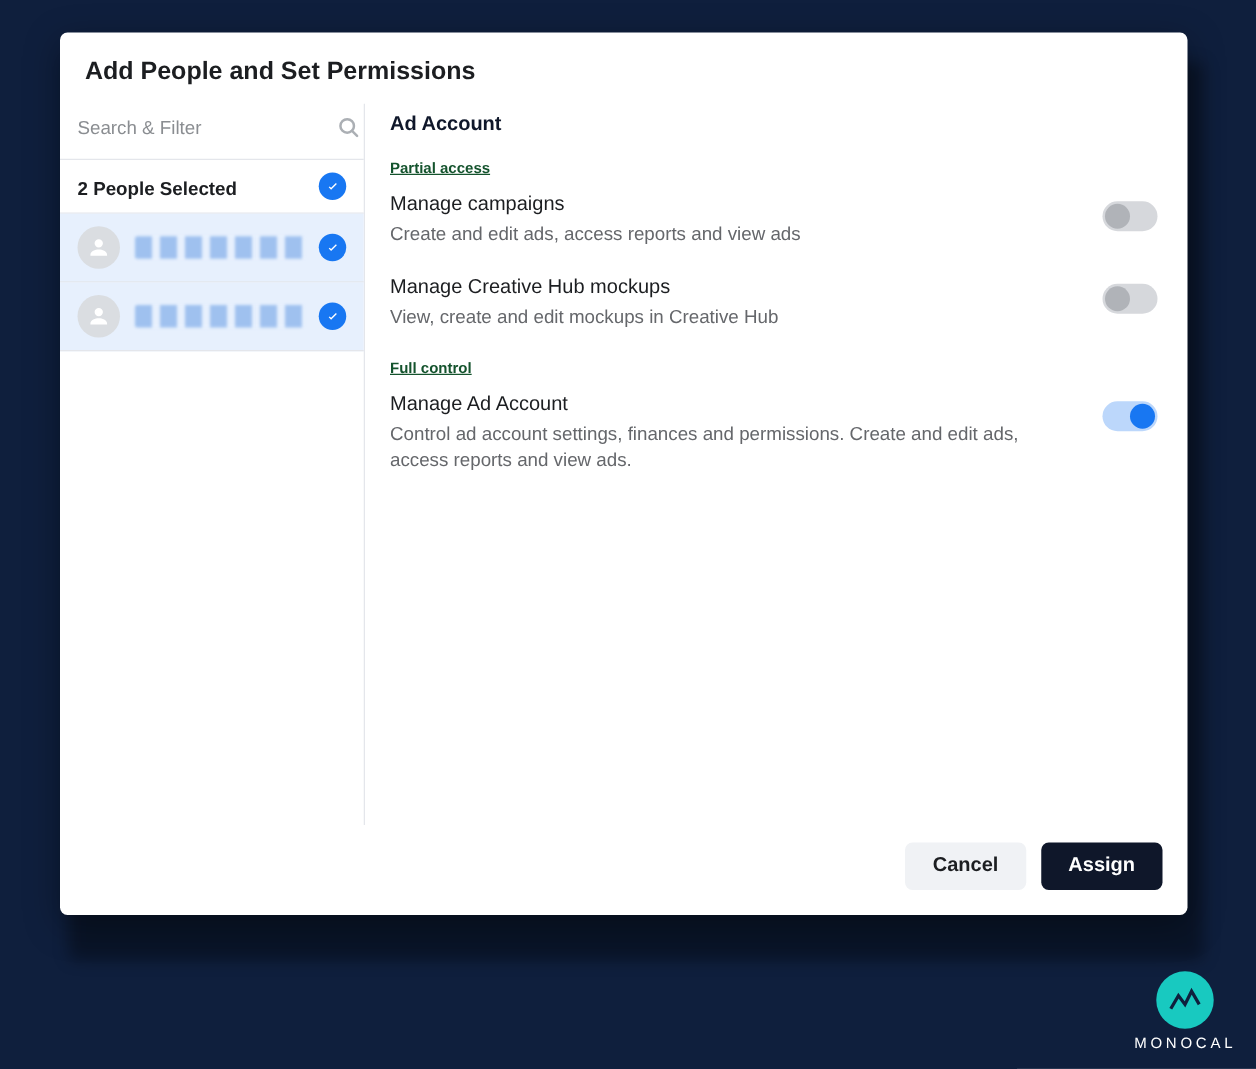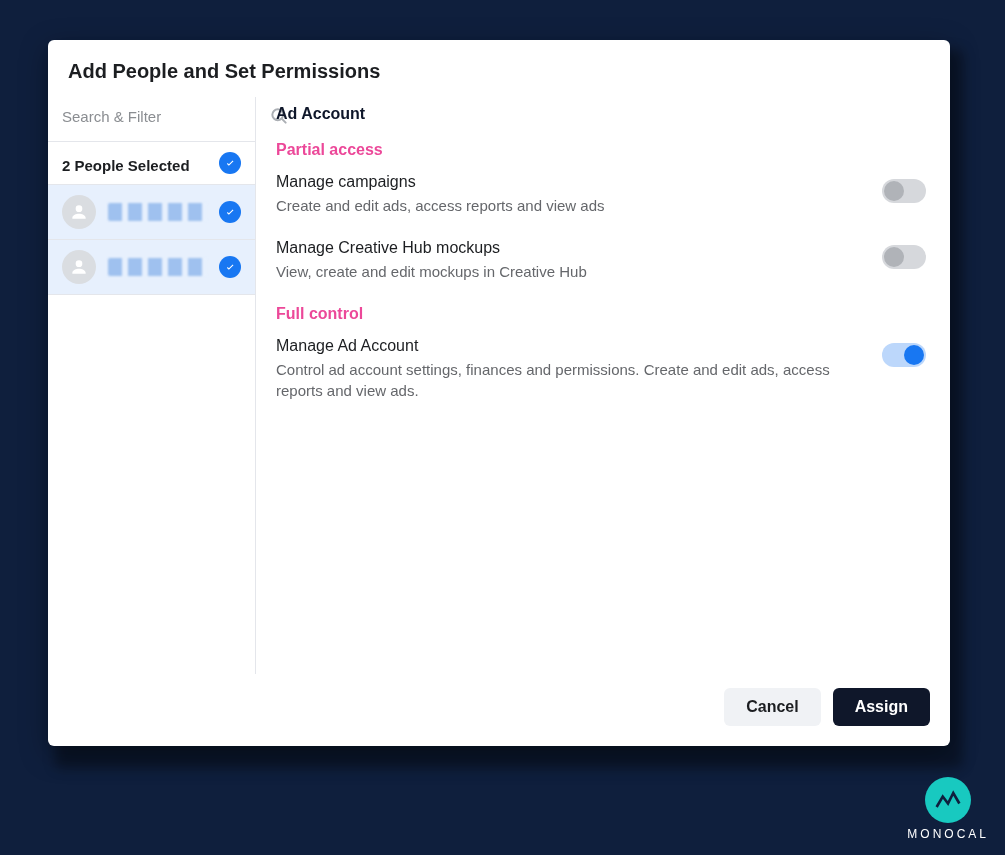--- a/index.html
+++ b/index.html
@@ -22,21 +22,21 @@
     top: 50px;
     width: 908px;
     height: 718px;
     background: rgba(0,0,0,0.35);
     border-radius: 6px;
     filter: blur(6px);
   }
   .modal {
     position: absolute;
     left: 48px;
-    top: 40px;
+    top: 26px;
     width: 902px;
     height: 706px;
     background: #ffffff;
     border-radius: 6px;
     display: flex;
     flex-direction: column;
     overflow: hidden;
     box-shadow: 0 8px 28px rgba(0,0,0,.35);
   }
   .modal-title {
@@ -45,21 +45,21 @@
     font-weight: 700;
     color: #1c1e21;
   }
   .modal-body {
     display: flex;
     flex: 1;
     min-height: 0;
   }
   
   .left-pane {
-    width: 208px;
+    width: 244px;
     border-right: 1px solid #e4e6eb;
     display: flex;
     flex-direction: column;
   }
   .search-row {
     display: flex;
     align-items: center;
     padding: 6px 14px 12px 14px;
     gap: 8px;
   }
@@ -125,24 +125,25 @@
     padding: 4px 24px 0 20px;
     overflow-y: auto;
   }
   .section-title {
     font-size: 16px;
     font-weight: 700;
     color: #0f172a;
     margin: 4px 0 18px 0;
   }
   .group-title {
-    font-size: 16px;
+    font-size: 12px;
     font-weight: 600;
-    color: #ec4899;
+    color: #14532d;
     margin: 6px 0 14px 0;
+    text-decoration: underline;
   }
   .perm {
     display: flex;
     align-items: flex-start;
     justify-content: flex-end;
     gap: 32px;
     margin-bottom: 22px;
   }
   .perm-text { flex: 1; }
   .perm-title {

